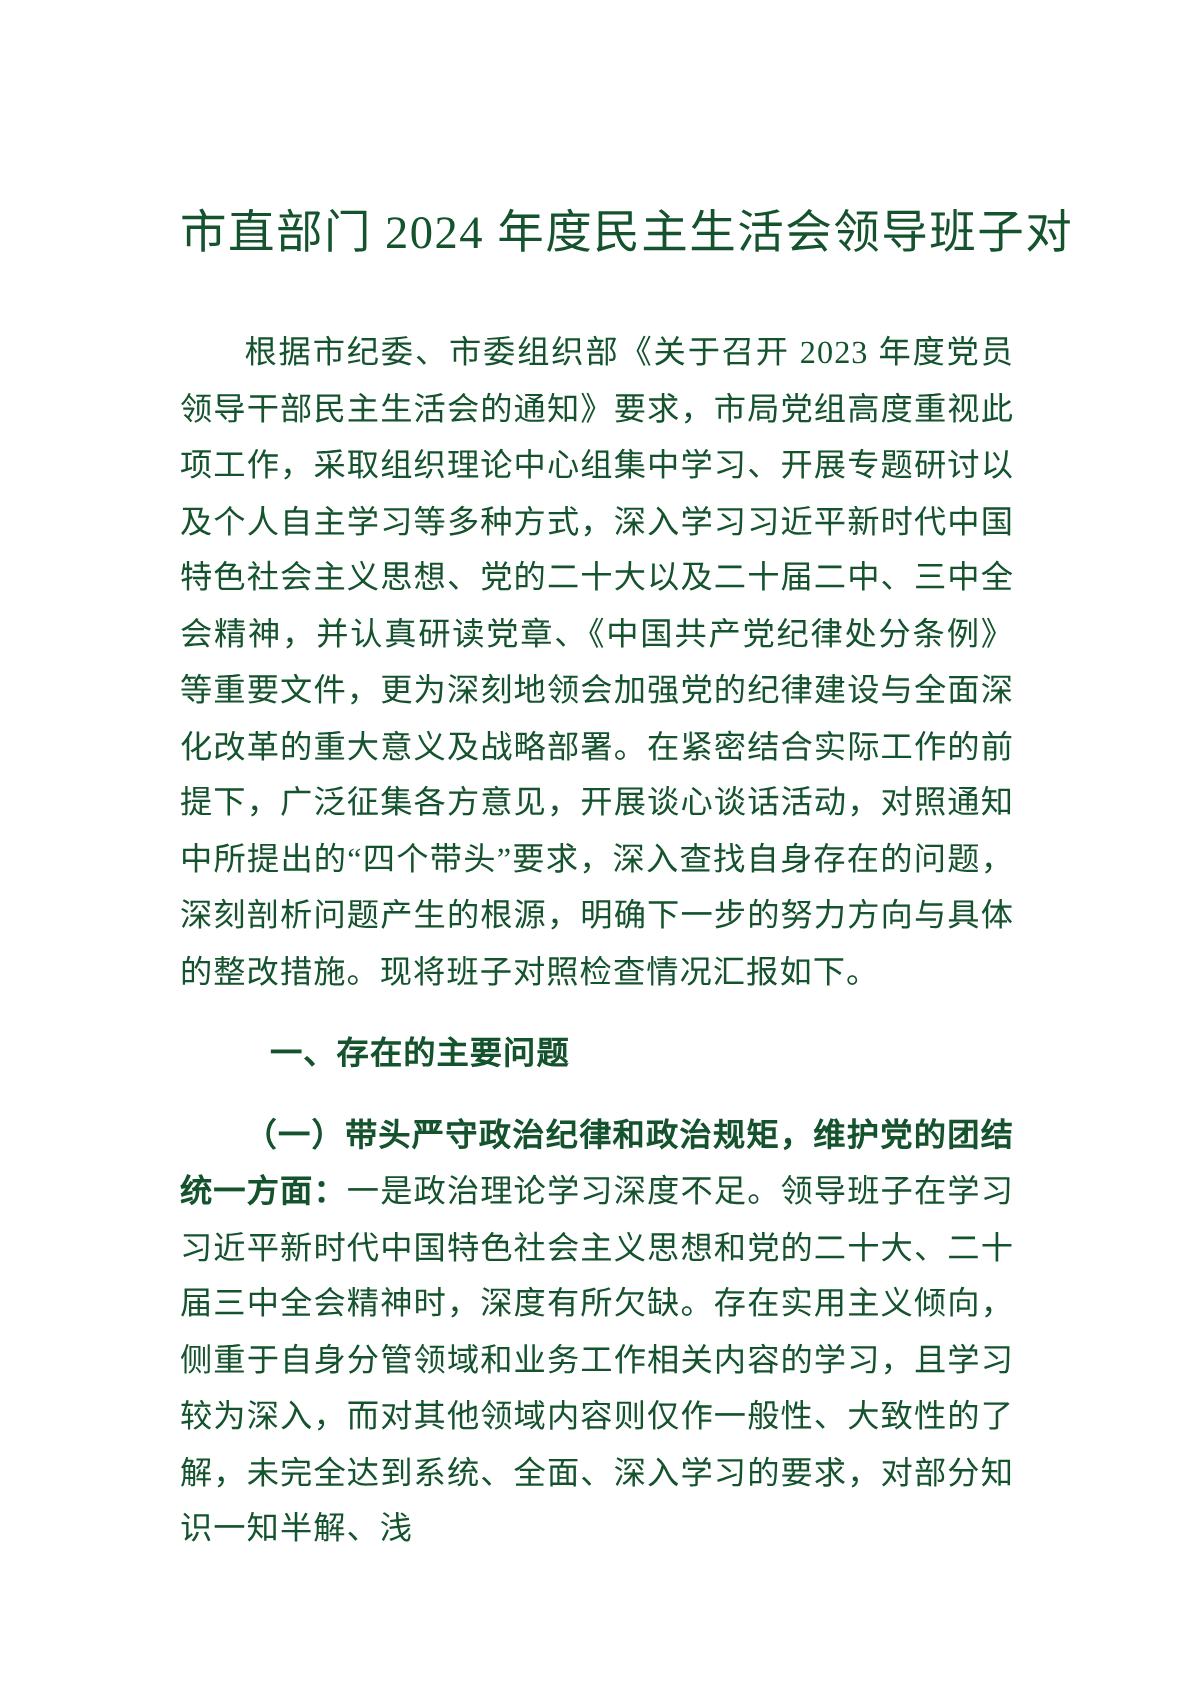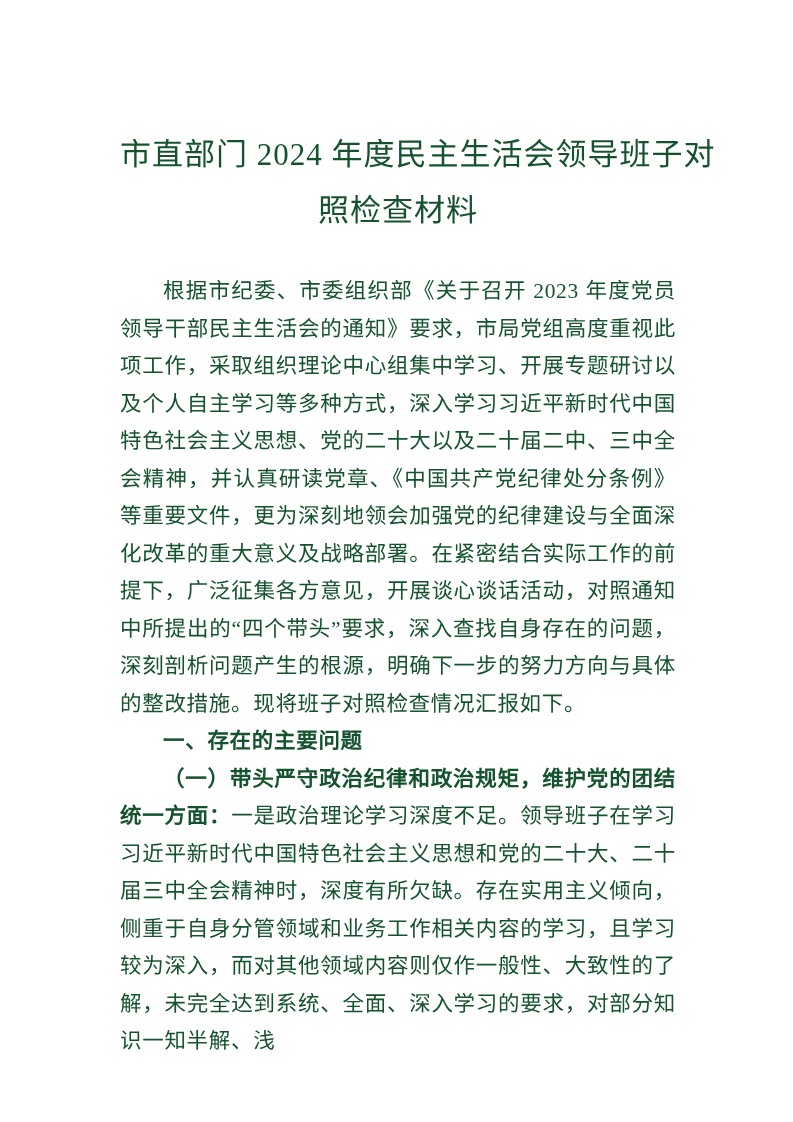--- a/index.html
+++ b/index.html
@@ -45,21 +45,21 @@
   }
   .doc-body p {
     margin: 0;
     padding: 0;
     text-indent: 2em;
   }
   .para-intro {
     font-style: normal;
   }
   .section-heading {
-    margin: 0;
+    margin: 17px;
     padding: 0;
     text-indent: 2em;
     font-size: 21.5px;
     line-height: 37.5px;
     font-weight: bold;
     font-family: "Liberation Sans", sans-serif;
     letter-spacing: 0.7px;
   }
   .para-subsection {
   }
@@ -68,21 +68,20 @@
   }
 </style>
 </head>
 <body>
 
 <div class="page">
   <div class="content">
 
     <div class="doc-title">
       <span class="title-line">市直部门 2024 年度民主生活会领导班子对</span>
-      <span class="title-line">照检查材料</span>
     </div>
 
     <div class="doc-body">
 
       <p class="para-intro">根据市纪委、市委组织部《关于召开 2023 年度党员领导干部民主生活会的通知》要求，市局党组高度重视此项工作，采取组织理论中心组集中学习、开展专题研讨以及个人自主学习等多种方式，深入学习习近平新时代中国特色社会主义思想、党的二十大以及二十届二中、三中全会精神，并认真研读党章、《中国共产党纪律处分条例》等重要文件，更为深刻地领会加强党的纪律建设与全面深化改革的重大意义及战略部署。在紧密结合实际工作的前提下，广泛征集各方意见，开展谈心谈话活动，对照通知中所提出的“四个带头”要求，深入查找自身存在的问题，深刻剖析问题产生的根源，明确下一步的努力方向与具体的整改措施。现将班子对照检查情况汇报如下。</p>
 
       <h2 class="section-heading">一、存在的主要问题</h2>
 
       <p class="para-subsection"><span class="subsection-lead">（一）带头严守政治纪律和政治规矩，维护党的团结统一方面：</span><span>一是政治理论学习深度不足。领导班子在学习习近平新时代中国特色社会主义思想和党的二十大、二十届三中全会精神时，深度有所欠缺。存在实用主义倾向，侧重于自身分管领域和业务工作相关内容的学习，且学习较为深入，而对其他领域内容则仅作一般性、大致性的了解，未完全达到系统、全面、深入学习的要求，对部分知识一知半解、浅</span></p>
 

